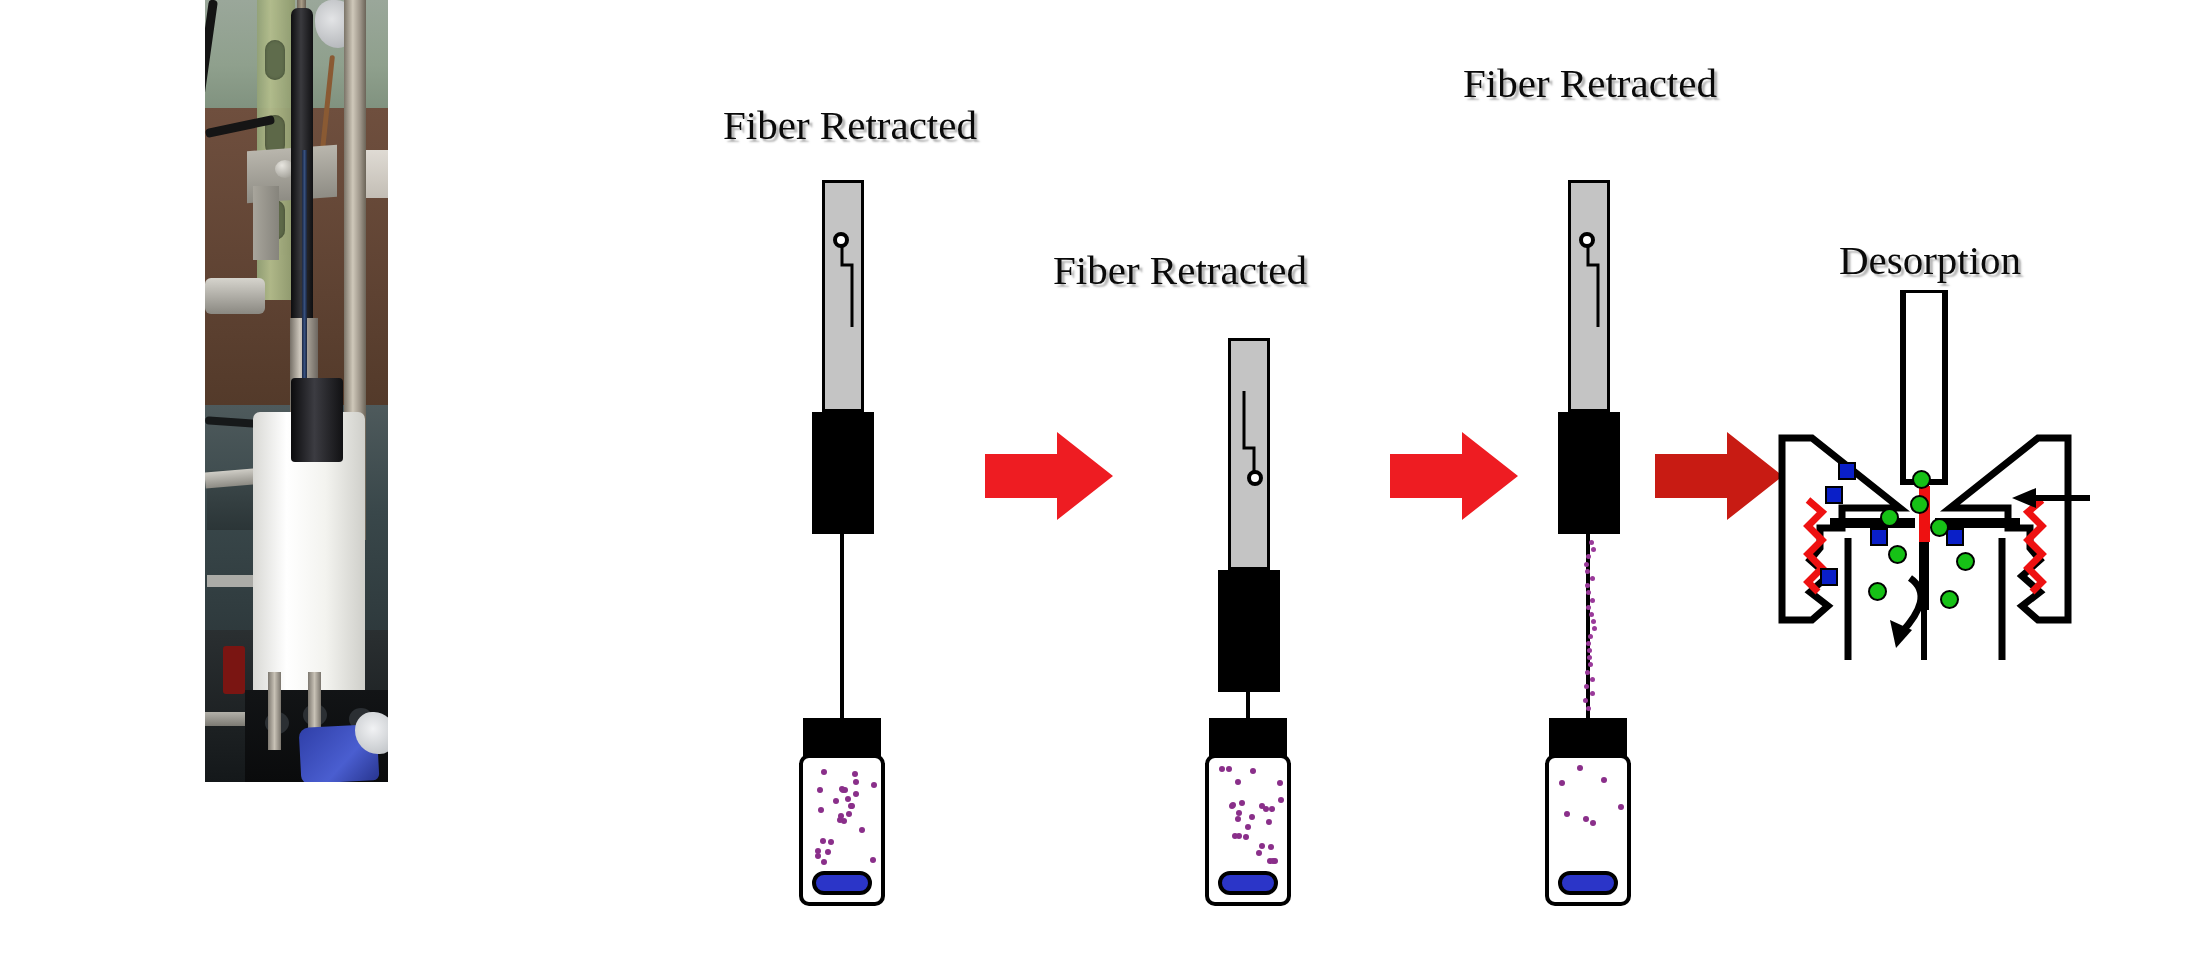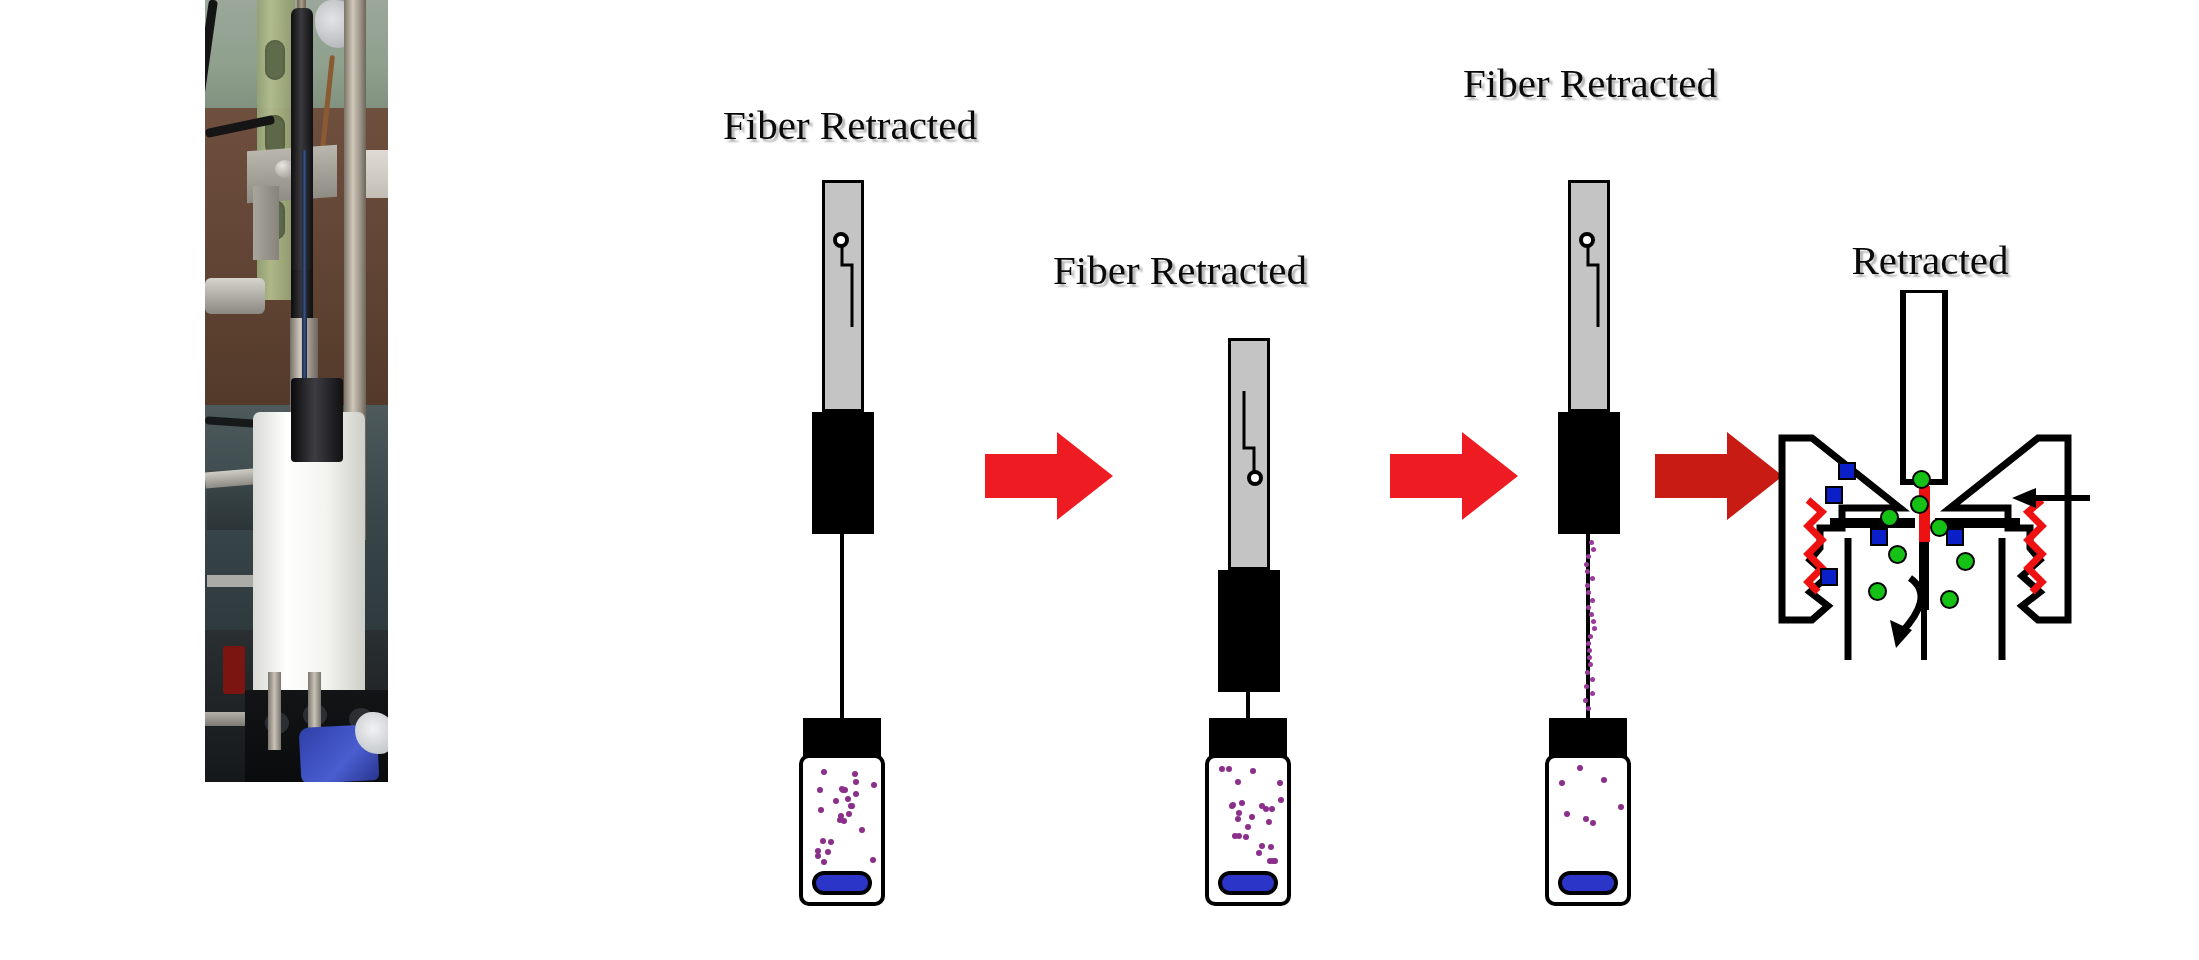--- a/index.html
+++ b/index.html
@@ -404,21 +404,21 @@
         <div class="analyte-dot" style="left: 1590.48px; top: 819.952px;"></div>
         <div class="analyte-dot" style="left: 1564.31px; top: 811.167px;"></div>
         <div class="analyte-dot" style="left: 1559.41px; top: 779.766px;"></div>
       </div>
   </div>
 
   <svg class="arrow" style="left:1655px; top:432px;" width="130" height="88">
     <polygon points="0,22 72,22 72,0 128,44 72,88 72,66 0,66" fill="#c81b13"></polygon>
   </svg>
 
-  <div class="label" style="left:1790px; top:235px; width:280px;">Retracted</div>
+  <div class="label" style="left:1790px; top:235px; width:280px;">Desorption</div>
 
   <div class="injector">
     <svg width="330" height="370" viewBox="0 0 330 370">
 
       <g>
         <rect x="143" y="0" width="42" height="192" fill="#ffffff" stroke="#000" stroke-width="6"></rect>
       </g>
 
       <path d="M 22 148 L 52 148 L 140 218 L 82 218 L 82 238 L 60 238
                L 60 258 L 50 270 L 68 286 L 50 302 L 68 316 L 52 330

